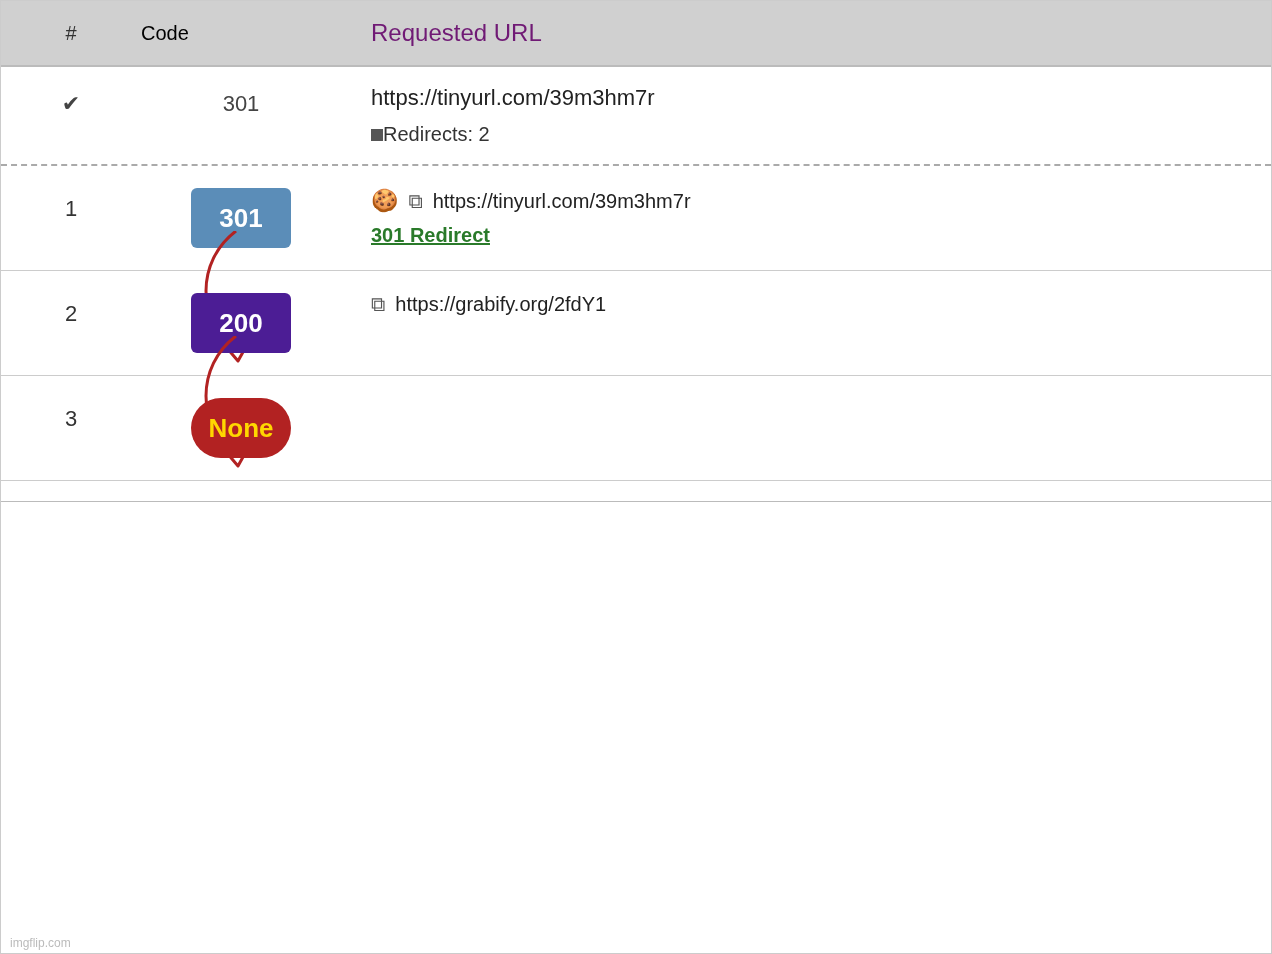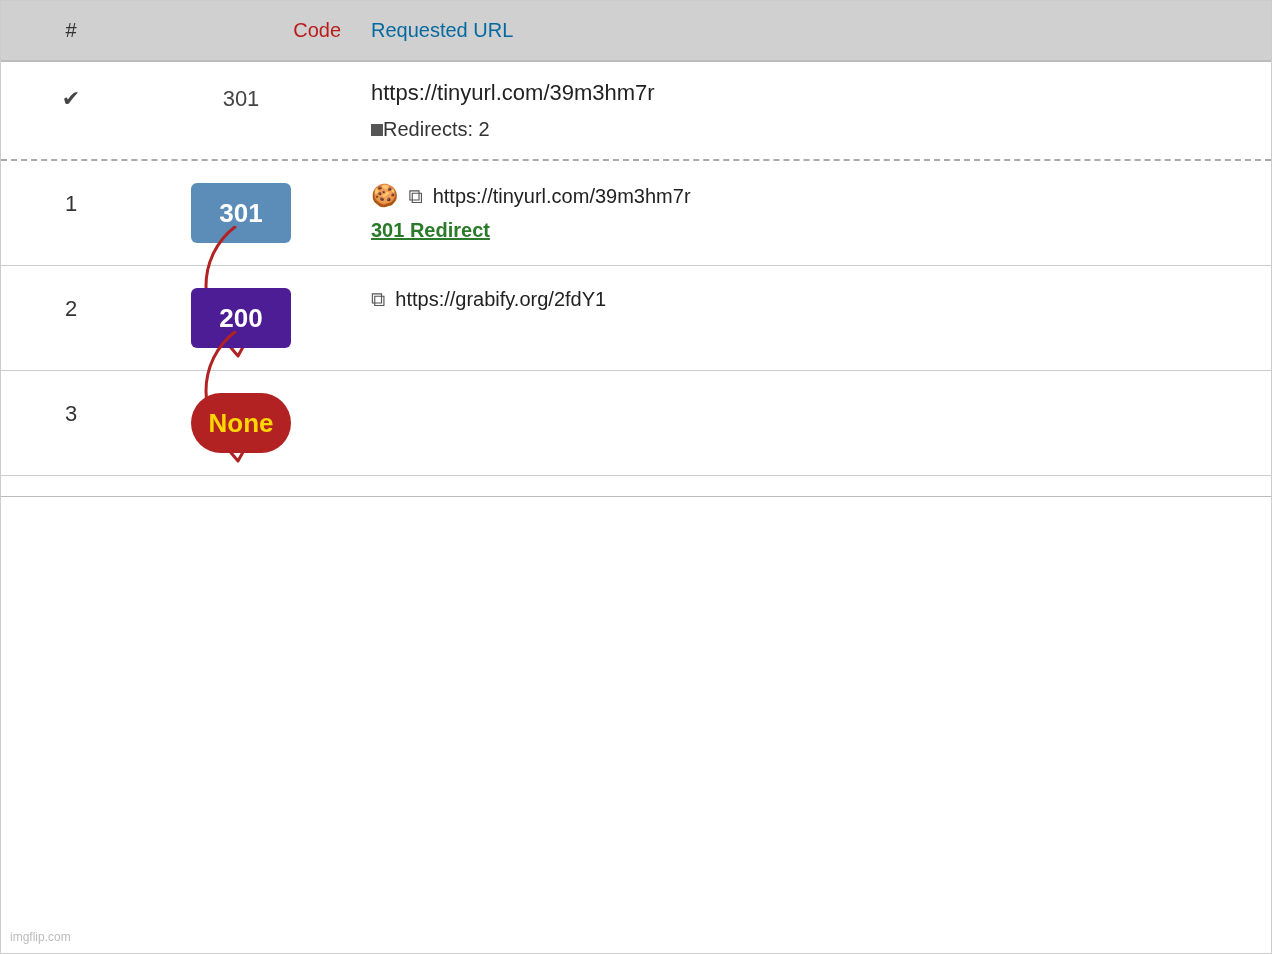--- a/index.html
+++ b/index.html
@@ -28,29 +28,29 @@
     .col-num {
       width: 140px;
       min-width: 140px;
       text-align: center;
       font-size: 20px;
       color: #333;
     }
     .col-code {
       width: 200px;
       min-width: 200px;
-      text-align: right;
-      font-size: 20px;
-      color: #b91c1c;
+      text-align: left;
+      font-size: 20px;
+      color: #000000;
     }
     .col-url {
       flex: 1;
       padding-left: 30px;
-      font-size: 20px;
-      color: #0369a1;
+      font-size: 24px;
+      color: #701a75;
     }
 
     
     .summary-row {
       display: flex;
       align-items: flex-start;
       padding: 18px 0;
       border-bottom: 2px dashed #aaa;
     }
     .summary-num {
@@ -170,21 +170,21 @@
     .icon-cookie { font-size: 22px; }
     .icon-copy { font-size: 20px; color: #555; }
     .curved-arrow-svg {
       position: absolute;
       left: 50px;
       top: -10px;
     }
 
     .watermark {
       position: fixed;
-      bottom: 10px;
+      bottom: 4px;
       left: 10px;
       font-size: 12px;
       color: #bbb;
     }
   </style>
 </head>
 <body>
 
 <div class="table-container">
 

